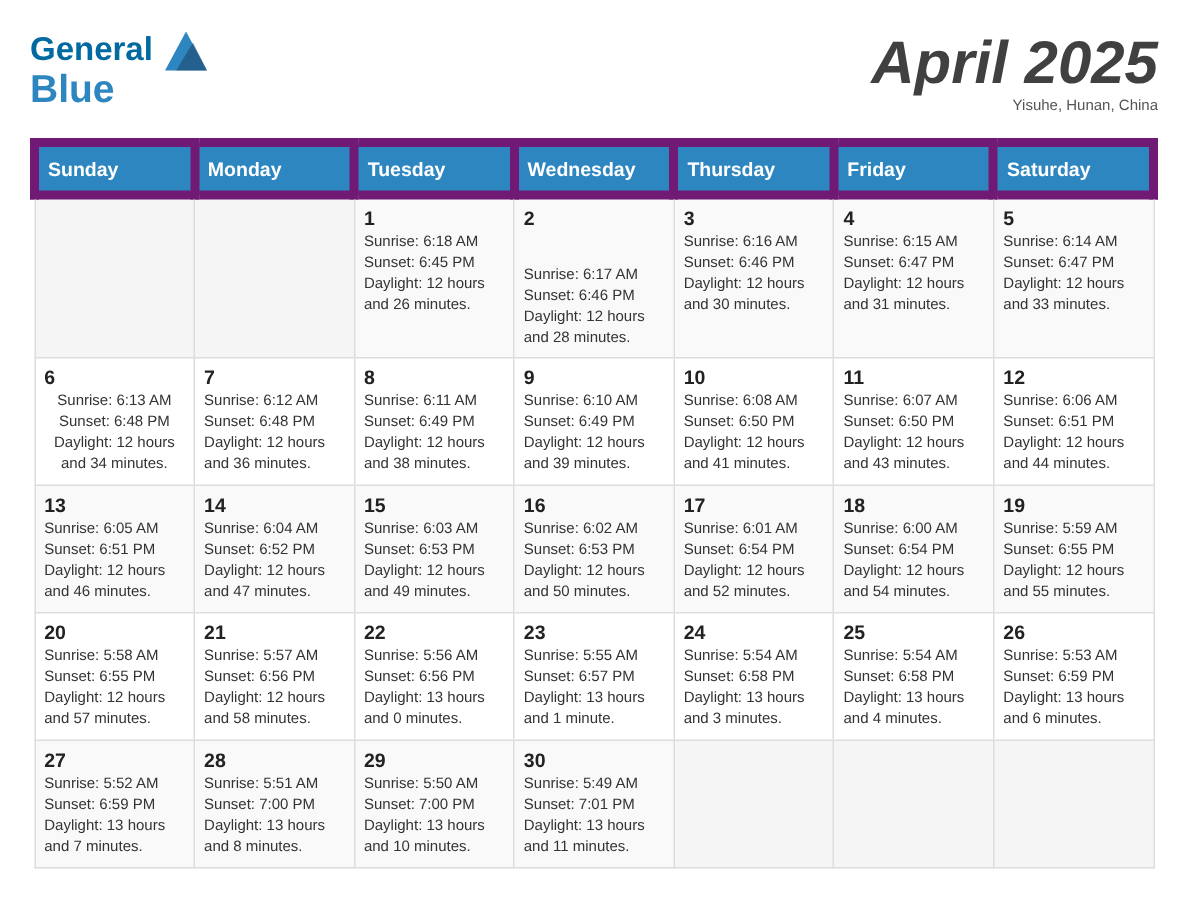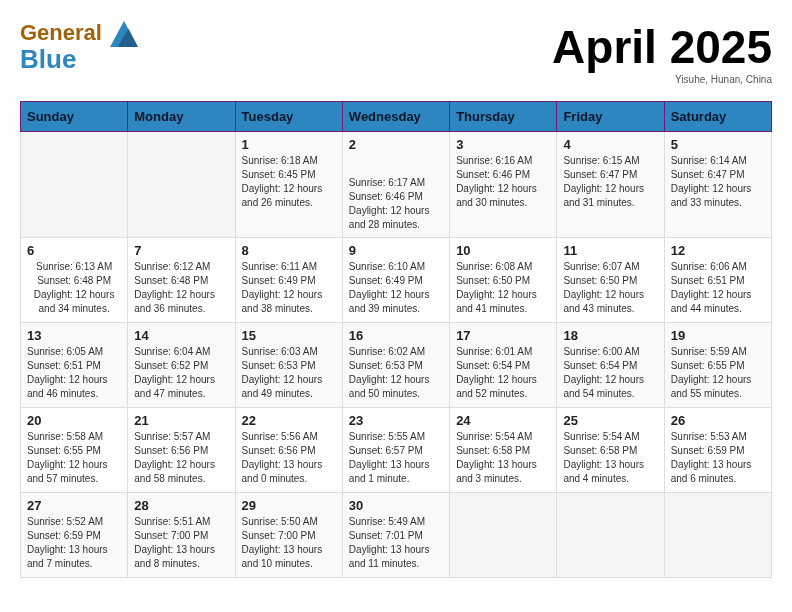--- a/index.html
+++ b/index.html
@@ -20,52 +20,53 @@
       display: flex;
       align-items: center;
     }
     .logo-text {
       font-size: 22px;
       font-weight: bold;
       color: #1a3a5c;
       line-height: 1.1;
     }
     .logo-text span {
-      color: #a16207;
+      color: #0369a1;
     }
     .logo-icon {
       width: 28px;
       height: 28px;
       margin-left: 2px;
     }
     .title-block {
       text-align: right;
     }
     .month-title {
-      font-size: 46px;
+      font-size: 40px;
       font-weight: bold;
-      color: #000000;
+      color: #404040;
+      font-style: italic;
     }
     .subtitle {
       font-size: 10px;
       color: #555;
     }
     table {
       width: 100%;
       border-collapse: collapse;
       border: 1px solid #ccc;
     }
     thead tr th {
       background-color: #2e86c1;
-      color: #0f172a;
+      color: #ffffff;
       font-size: 13px;
       font-weight: bold;
       padding: 7px 6px;
       text-align: left;
-      border: 1px solid #701a75;
+      border: 6px solid #701a75;
     }
     tbody tr td {
       border: 1px solid #ddd;
       vertical-align: top;
       padding: 5px 6px;
       font-size: 10.5px;
       color: #222;
       width: calc(100% / 7);
       height: 85px;
       background: #fff;

